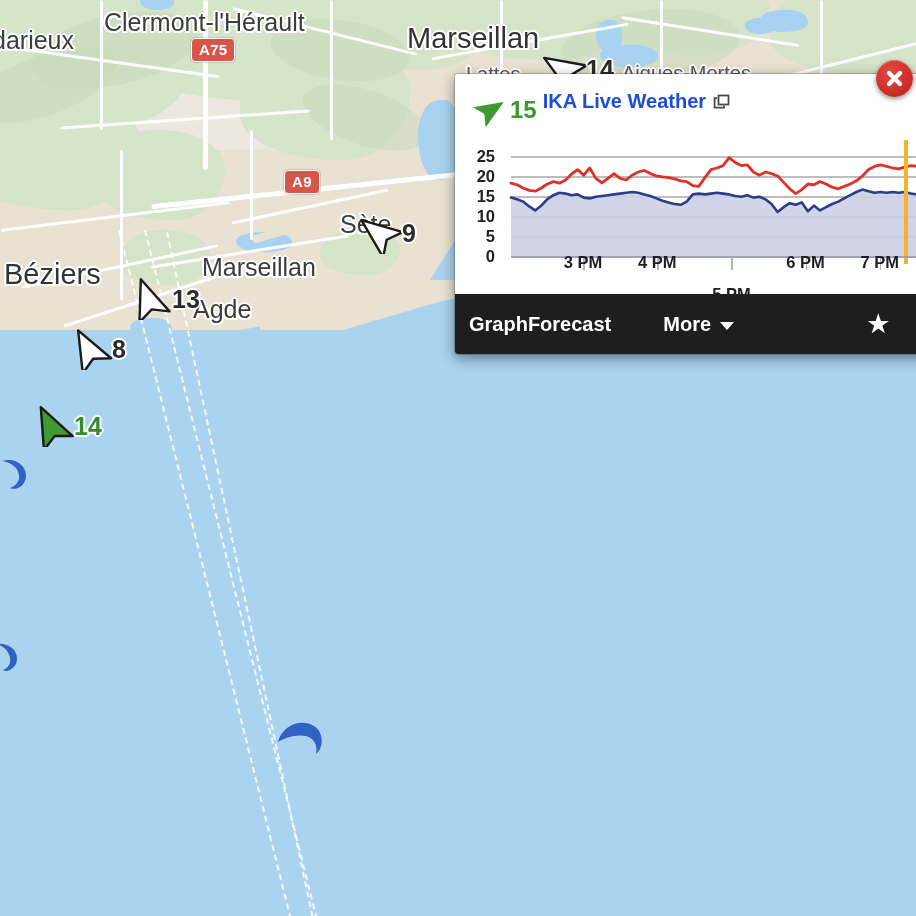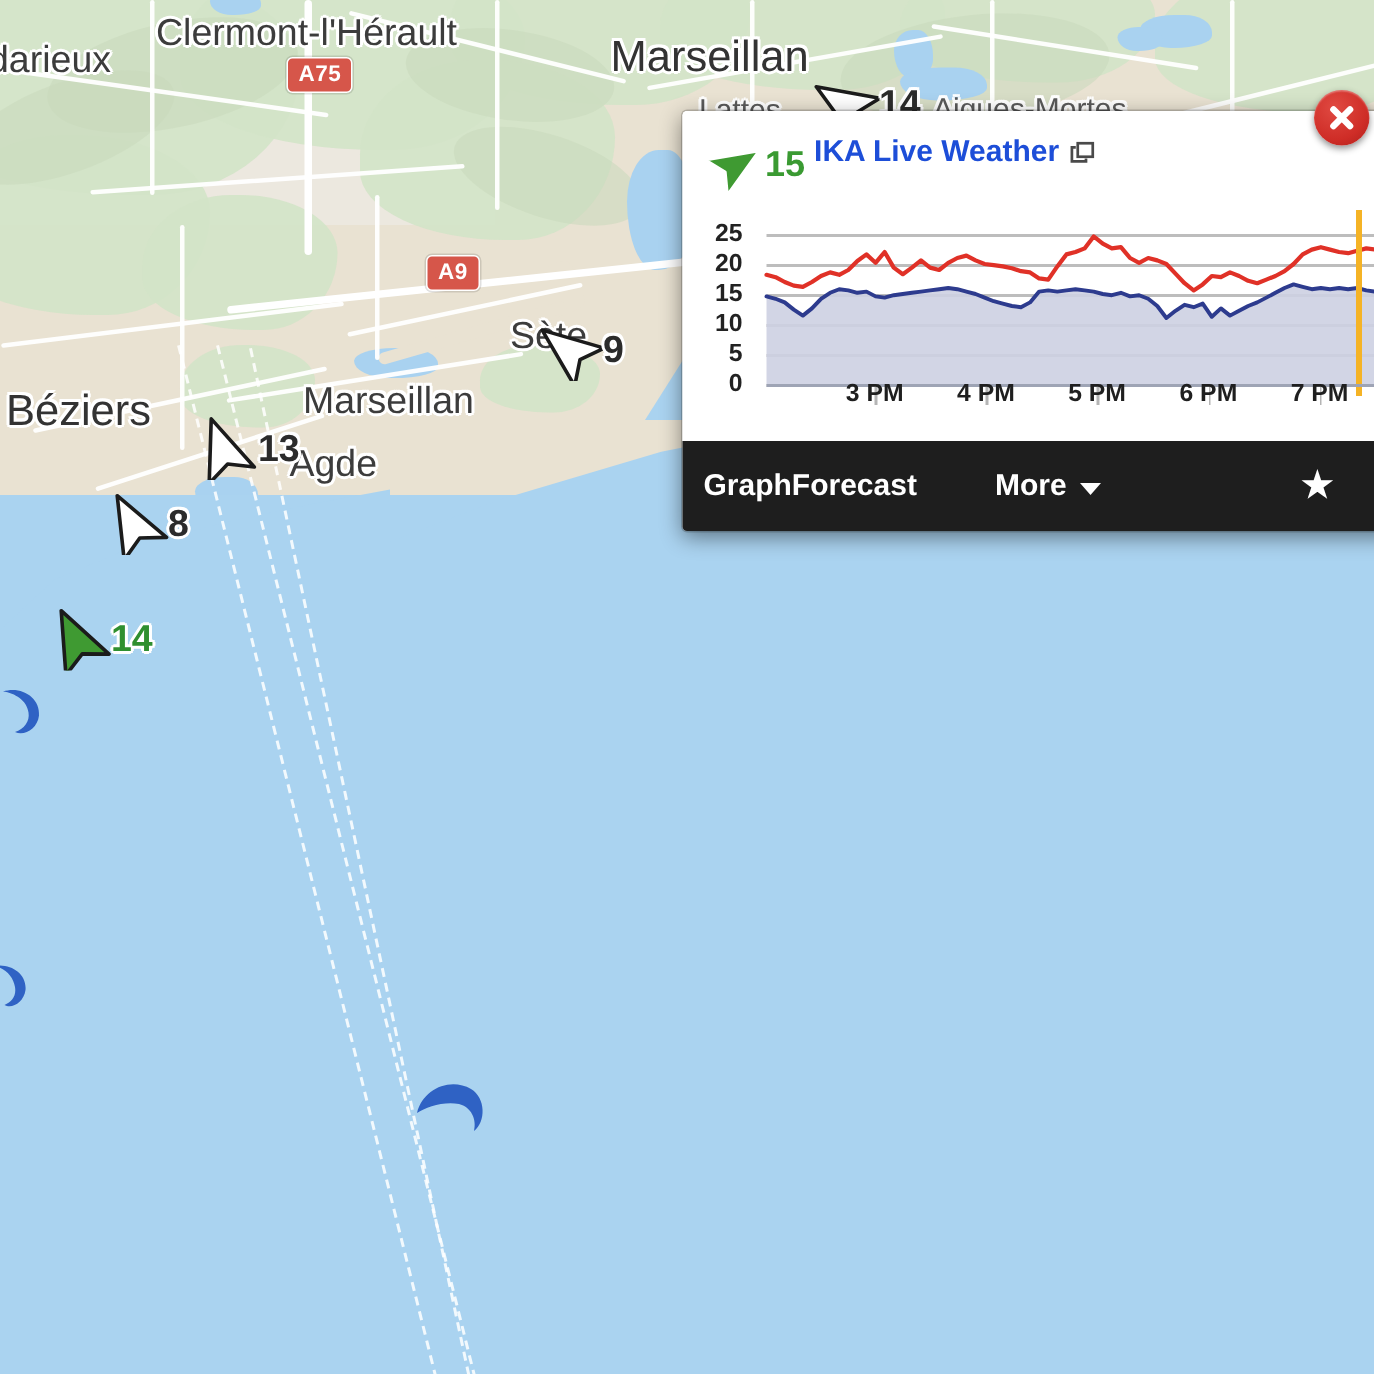--- a/index.html
+++ b/index.html
@@ -338,21 +338,21 @@
           <div class="xticks">
               <div class="tk" style="left: 17.5%;"></div>
               <div class="tk" style="left: 35.5%;"></div>
               <div class="tk" style="left: 53.5%;"></div>
               <div class="tk" style="left: 71.5%;"></div>
               <div class="tk" style="left: 89.5%;"></div>
             </div>
           <div class="xlabels">
               <span style="left: 17.5%;">3 PM</span>
               <span style="left: 35.5%;">4 PM</span>
-              <span style="left: 53.5%;">5 PM</span>
+              <span style="left: 53.5%; margin-top: 32px;">5 PM</span>
               <span style="left: 71.5%;">6 PM</span>
               <span style="left: 89.5%;">7 PM</span>
             </div>
         </div>
       </div>
     </div>
 
     <div class="toolbar">
       <div class="tb-item" style="margin-left:14px;">
         <span>Graph</span>

